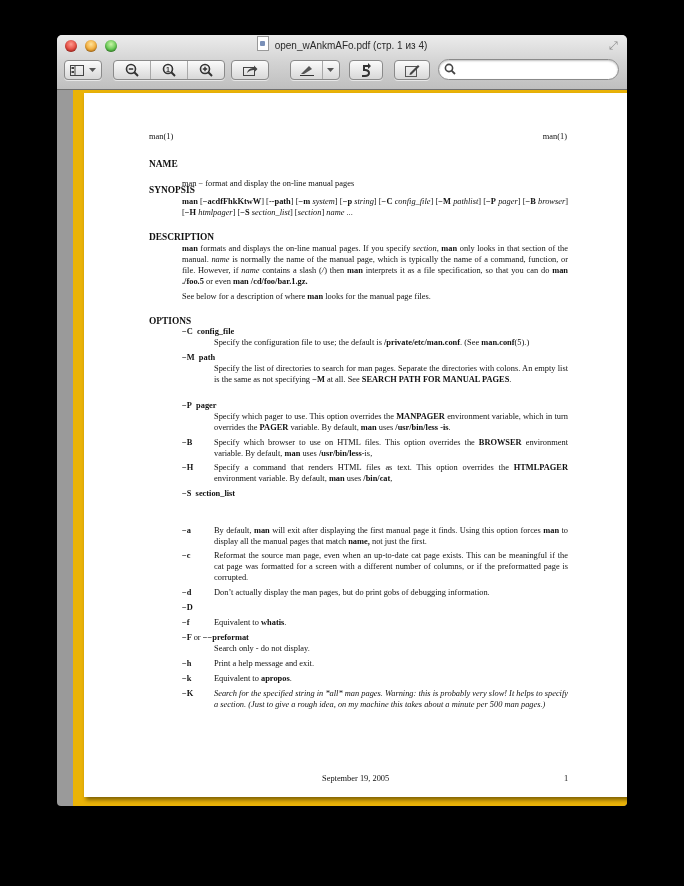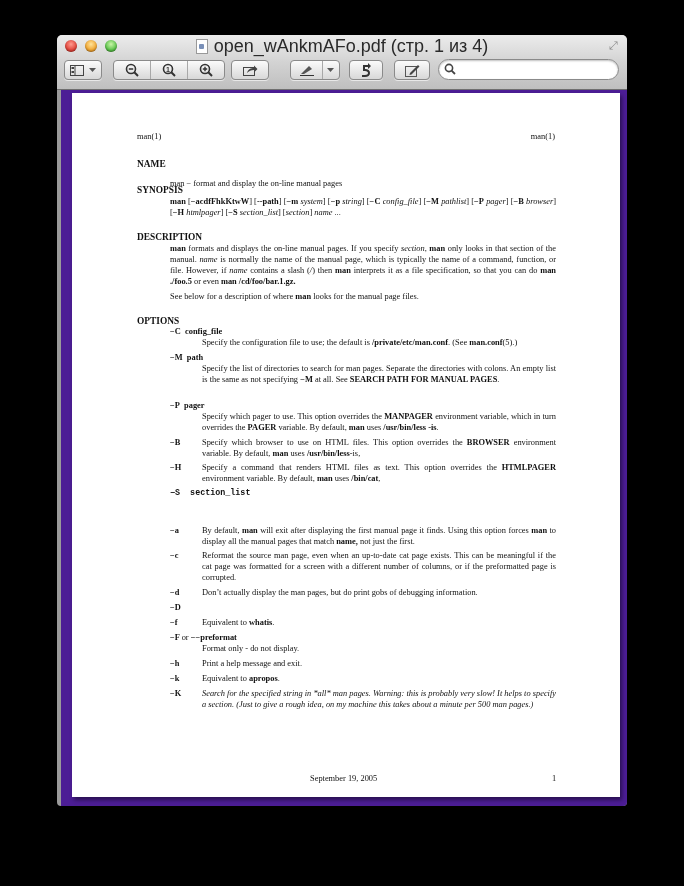--- a/index.html
+++ b/index.html
@@ -3,31 +3,31 @@
 <meta charset="utf-8">
 <style>
   html, body { margin:0; padding:0; }
   body { width:684px; height:886px; background:#000; position:relative; overflow:hidden; font-family:"Liberation Sans", sans-serif; }
   .window { position:absolute; left:57px; top:35px; width:570px; height:771px; background:#9a9a9a; border-radius:5px 5px 4px 4px; overflow:hidden; }
   .titlebar { position:absolute; left:0; top:0; width:570px; height:54px; background:linear-gradient(#ececec, #d3d3d3 50%, #bfbfbf); border-bottom:1px solid #6f6f6f; }
   .traffic { position:absolute; top:5px; width:12px; height:12px; border-radius:50%; box-shadow: inset 0 -1px 2px rgba(0,0,0,0.3); }
   .t-close { left:8px; background:radial-gradient(circle at 50% 35%, #ff9a8e, #e0443a 60%, #a52017); }
   .t-min { left:28px; background:radial-gradient(circle at 50% 35%, #ffe39a, #f0a530 60%, #a8661a); }
   .t-max { left:48px; background:radial-gradient(circle at 50% 35%, #c9f5a8, #5bc24a 60%, #2c7a1e); }
-  .title { position:absolute; top:1px; left:0; width:570px; text-align:center; font-size:18px; color:#2a2a2a; line-height:20px; }
+  .title { position:absolute; top:1px; left:0; width:570px; text-align:center; font-size:10px; color:#2a2a2a; line-height:20px; }
   .title .doc-icon { display:inline-block; width:10px; height:13px; background:#fff; border:1px solid #999; vertical-align:-2px; margin-right:6px; position:relative; }
   .title .doc-icon::after { content:""; position:absolute; left:2px; top:4px; width:5px; height:5px; background:#7a90b8; border-radius:1px; }
   .fullscreen { position:absolute; right:6px; top:4px; width:12px; height:12px; color:#888; font-size:11px; line-height:12px; }
   .tb-btn { position:absolute; top:25px; height:20px; border:1px solid #8a8a8a; border-radius:4px; background:linear-gradient(#fbfbfb, #d8d8d8); box-shadow:0 1px 0 rgba(255,255,255,0.6); display:flex; align-items:center; justify-content:center; color:#444; font-size:12px; box-sizing:border-box; }
   .seg { display:flex; align-items:center; justify-content:center; height:100%; flex:1; }
   .seg + .seg { border-left:1px solid #a8a8a8; }
   .search { position:absolute; left:381px; top:24px; width:181px; height:21px; border:1px solid #8a8a8a; border-radius:11px; background:#fff; box-shadow: inset 0 1px 2px rgba(0,0,0,0.25); box-sizing:border-box; }
   .search input { position:absolute; left:20px; top:1px; width:150px; height:16px; border:none; outline:none; background:transparent; font-size:12px; }
   .search .mag { position:absolute; left:5px; top:3px; }
-  .content { position:absolute; left:4px; top:55px; width:570px; height:716px; background:#4c1d95; }
+  .content { position:absolute; left:16px; top:55px; width:570px; height:716px; background:#eab308; }
   .page { position:absolute; left:11px; top:3px; width:548px; height:704px; background:#fff; box-shadow: 2px 3px 4px rgba(0,0,0,0.45); font-family:"Liberation Serif", serif; font-size:8.4px; color:#111; line-height:11px; }
   .abs { position:absolute; }
   .hdr-l { left:65px; top:38px; }
   .hdr-r { right:65px; top:38px; }
   .sec { position:absolute; left:65px; font-weight:bold; font-size:9.4px; }
   .body { position:absolute; left:98px; width:386px; text-align:justify; }
   .opt { position:absolute; left:98px; font-weight:bold; }
   .optdesc { position:absolute; left:130px; width:354px; text-align:justify; }
   b { font-weight:bold; }
   i { font-style:italic; }
@@ -150,38 +150,38 @@
 
       <div class="opt" style="top:307px;">−P&nbsp; pager</div>
       <div class="optdesc" style="top:318px;">Specify which pager to use. This option overrides the <b>MANPAGER</b> environment variable, which in turn overrides the <b>PAGER</b> variable. By default, <b>man</b> uses <b>/usr/bin/less -is</b>.</div>
 
       <div class="opt" style="top:344px;">−B</div>
       <div class="optdesc" style="top:344px;">Specify which browser to use on HTML files. This option overrides the <b>BROWSER</b> environment variable. By default, <b>man</b> uses <b>/usr/bin/less</b>-is,</div>
 
       <div class="opt" style="top:369px;">−H</div>
       <div class="optdesc" style="top:369px;">Specify a command that renders HTML files as text. This option overrides the <b>HTMLPAGER</b> environment variable. By default, <b>man</b> uses <b>/bin/cat</b>,</div>
 
-      <div class="opt" style="top:395px;font-family:Liberation Mono, monospace;">−S&nbsp; section_list</div>
+      <div class="opt" style="top:395px;">−S&nbsp; section_list</div>
 
       <div class="opt" style="top:432px;">−a</div>
       <div class="optdesc" style="top:432px;">By default, <b>man</b> will exit after displaying the first manual page it finds. Using this option forces <b>man</b> to display all the manual pages that match <b>name,</b> not just the first.</div>
 
       <div class="opt" style="top:457px;">−c</div>
       <div class="optdesc" style="top:457px;">Reformat the source man page, even when an up-to-date cat page exists. This can be meaningful if the cat page was formatted for a screen with a different number of columns, or if the preformatted page is corrupted.</div>
 
       <div class="opt" style="top:494px;">−d</div>
       <div class="optdesc" style="top:494px;">Don’t actually display the man pages, but do print gobs of debugging information.</div>
 
       <div class="opt" style="top:509px;">−D</div>
 
       <div class="opt" style="top:524px;">−f</div>
       <div class="optdesc" style="top:524px;">Equivalent to <b>whatis</b>.</div>
 
       <div class="opt" style="top:539px;">−F <span style="font-weight:normal">or</span> −−preformat</div>
-      <div class="optdesc" style="top:550px;">Format only - do not display.</div>
+      <div class="optdesc" style="top:550px;">Search only - do not display.</div>
 
       <div class="opt" style="top:565px;">−h</div>
       <div class="optdesc" style="top:565px;">Print a help message and exit.</div>
 
       <div class="opt" style="top:580px;">−k</div>
       <div class="optdesc" style="top:580px;">Equivalent to <b>apropos</b>.</div>
 
       <div class="opt" style="top:595px;">−K</div>
       <div class="optdesc" style="top:595px;font-style:italic;">Search for the specified string in *all* man pages. Warning: this is probably very slow! It helps to specify a section. (Just to give a rough idea, on my machine this takes about a minute per 500 man pages.)</div>
 

